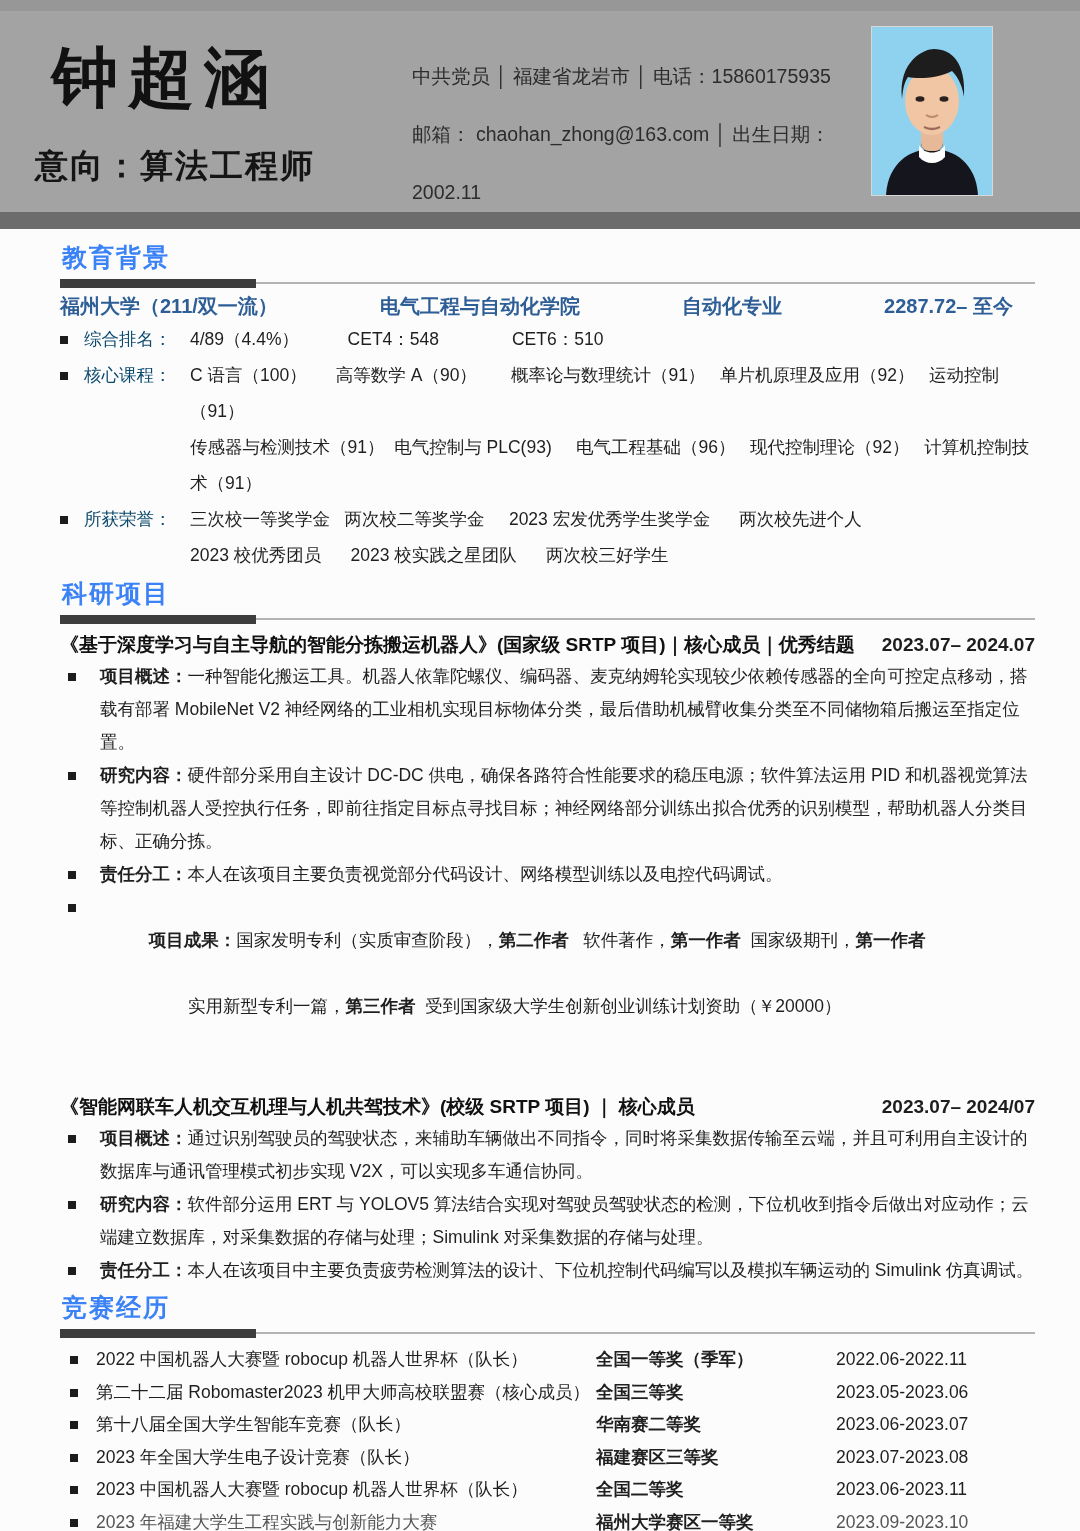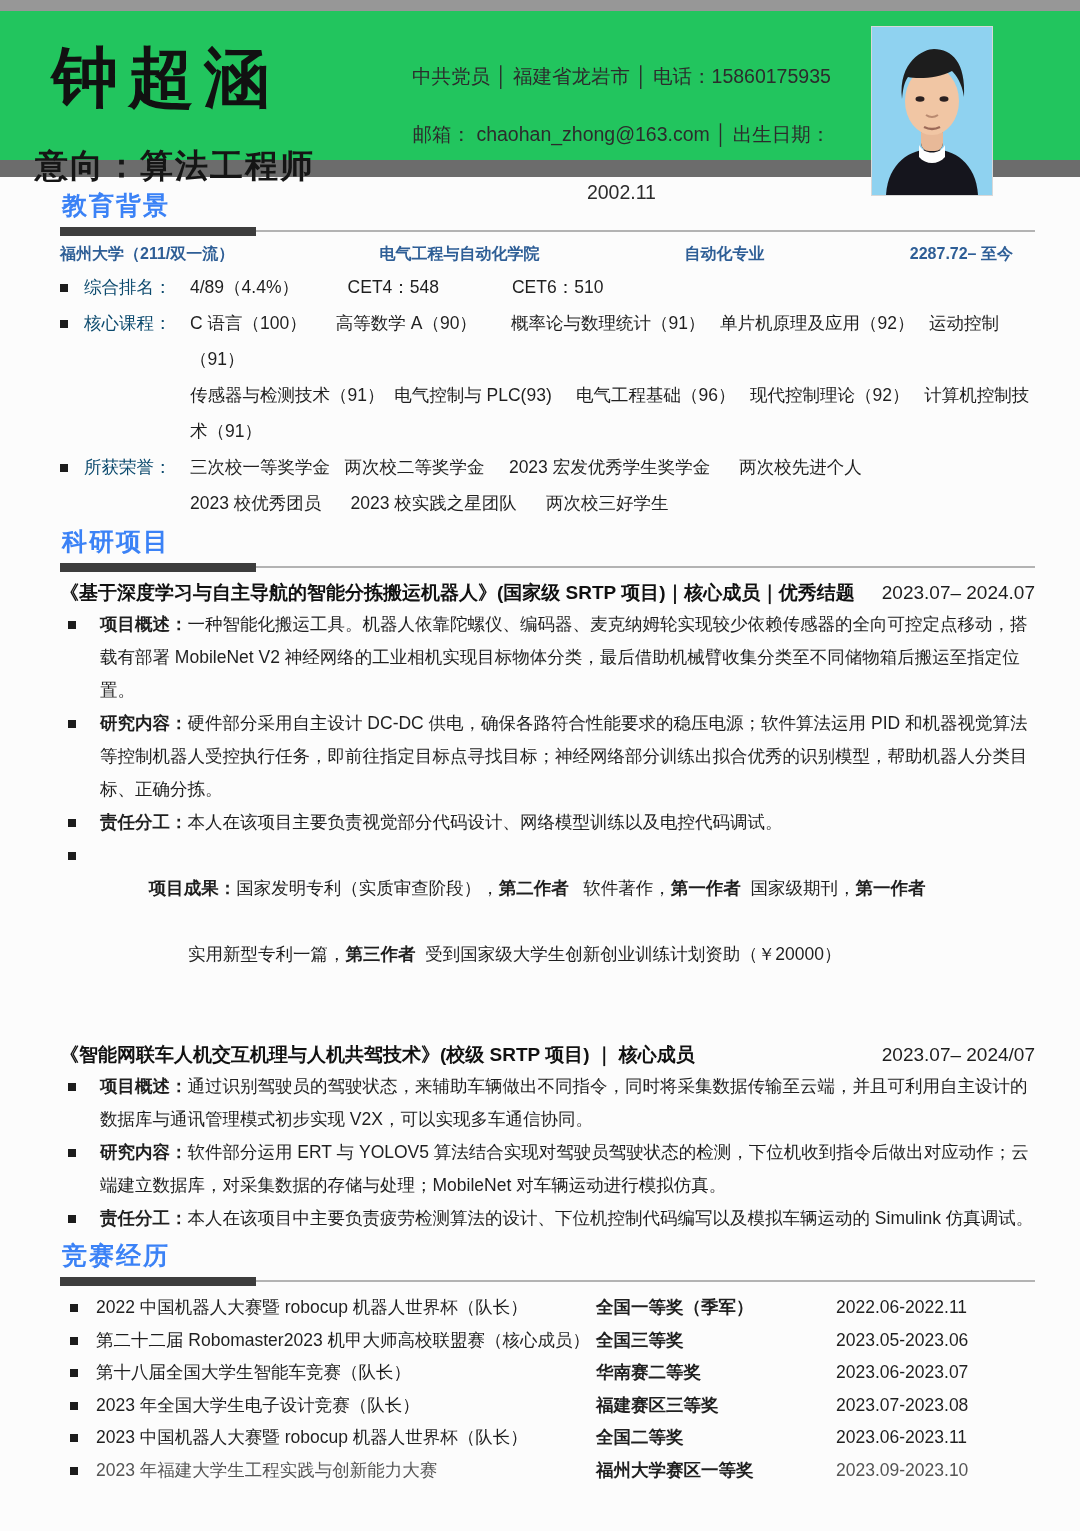--- a/index.html
+++ b/index.html
@@ -2,21 +2,21 @@
 <html><head>
 <meta charset="utf-8">
 <style>
   * { margin:0; padding:0; box-sizing:border-box; }
   html,body { background:#ffffff; }
   body { font-family:"Liberation Sans", sans-serif; color:#1f1f1f; }
   .page { position:relative; width:1080px; height:1531px; background:#fcfcfc; overflow:hidden; margin:0 auto; }
 
   
   .top-strip { height:11px; background:#979797; }
-  .hdr { position:relative; height:149px; background:#22c55e;text-align:center; }
+  .hdr { position:relative; height:201px; background:#a3a3a3; }
   .hdr-name { position:absolute; left:52px; top:22px; font-family:"DejaVu Serif", serif;
               font-weight:900; font-size:66px; letter-spacing:10px; color:#111; }
   .hdr-intent { position:absolute; left:35px; top:133px; font-weight:800; font-size:33px;
                 letter-spacing:2px; color:#151515; }
   .hdr-contact { position:absolute; left:412px; top:50px; font-size:19.5px; color:#2c2c2c; }
   .hdr-contact div { height:58px; line-height:30px; }
   .photo-frame { position:absolute; right:88px; top:16px; width:120px; height:168px;
                  background:#8fd2f0; box-shadow:0 0 0 1px #d8d8d8; }
   .photo-frame svg { display:block; width:100%; height:100%; }
   .hdr-sep { height:17px; background:#6c6c6c; }
@@ -25,30 +25,30 @@
   main { padding:8px 45px 0 60px; }
   .sec-title { font-size:25px; font-weight:800; color:#3b82f6; letter-spacing:2px; margin:4px 0 5px 2px; }
   .rule { position:relative; height:9px; margin-bottom:5px; }
   .rule-thin { position:absolute; left:0; right:0; top:3px; height:2px; background:#b3b3b3; }
   .rule-dark { position:absolute; left:0; top:0; width:196px; height:9px; background:#3d3d3d; }
   .pre { white-space:pre-wrap; }
   .sq { width:8px; height:8px; background:#1c1c1c; display:inline-block; }
 
   
   .edu-head { display:flex; justify-content:space-between; padding-right:22px;
-              color:#2e5e96; font-weight:800; font-size:16px; margin:3px 0 2px; line-height:26px; }
+              color:#2e5e96; font-weight:800; font-size:20px; margin:3px 0 2px; line-height:26px; }
   .edu-row { display:grid; grid-template-columns:24px 106px 1fr; font-size:17.5px; line-height:36px; }
   .edu-row .sq { margin-top:15px; }
   .edu-label { color:#0c4a6e; }
 
   
   .proj-head { display:flex; justify-content:space-between; align-items:baseline;
                font-size:19px; line-height:31px; margin-top:2px; }
   .proj-name { font-weight:800; color:#111; }
-  .proj-date { font-weight:400; font-size:19px; white-space:nowrap; color:#1d1d1d; }
+  .proj-date { font-weight:700; font-size:19px; white-space:nowrap; color:#1d1d1d; }
   .pj-row { display:grid; grid-template-columns:40px 1fr; font-size:17.5px; line-height:33px; }
   .pj-row .sq { margin-top:13px; margin-left:8px; }
   .pj-label { font-weight:700; }
   .ach-line2 { padding-left:88px; }
 
   
   .comp-row { display:grid; grid-template-columns:36px 500px 240px 1fr;
               font-size:17.5px; line-height:32.5px; }
   .comp-row .sq { margin-top:13px; margin-left:10px; }
   .comp-award { font-weight:800; }
@@ -156,21 +156,21 @@
       <div class="proj-head">
         <span class="proj-name">《智能网联车人机交互机理与人机共驾技术》(校级 SRTP 项目)  ｜  核心成员</span>
         <span class="proj-date">2023.07– 2024/07</span>
       </div>
       <div class="pj-row">
         <span class="sq"></span>
         <div><b class="pj-label">项目概述：</b><span>通过识别驾驶员的驾驶状态，来辅助车辆做出不同指令，同时将采集数据传输至云端，并且可利用自主设计的数据库与通讯管理模式初步实现 V2X，可以实现多车通信协同。</span></div>
       </div>
       <div class="pj-row">
         <span class="sq"></span>
-        <div><b class="pj-label">研究内容：</b><span>软件部分运用 ERT 与 YOLOV5 算法结合实现对驾驶员驾驶状态的检测，下位机收到指令后做出对应动作；云端建立数据库，对采集数据的存储与处理；MobileNet 对车辆运动进行模拟仿真。</span></div>
+        <div><b class="pj-label">研究内容：</b><span>软件部分运用 ERT 与 YOLOV5 算法结合实现对驾驶员驾驶状态的检测，下位机收到指令后做出对应动作；云端建立数据库，对采集数据的存储与处理；Simulink 对采集数据的存储与处理。</span></div>
       </div>
       <div class="pj-row">
         <span class="sq"></span>
         <div><b class="pj-label">责任分工：</b><span>本人在该项目中主要负责疲劳检测算法的设计、下位机控制代码编写以及模拟车辆运动的 Simulink 仿真调试。</span></div>
       </div>
     </section>
 
     <section>
       <h2 class="sec-title">竞赛经历</h2>
       <div class="rule">

